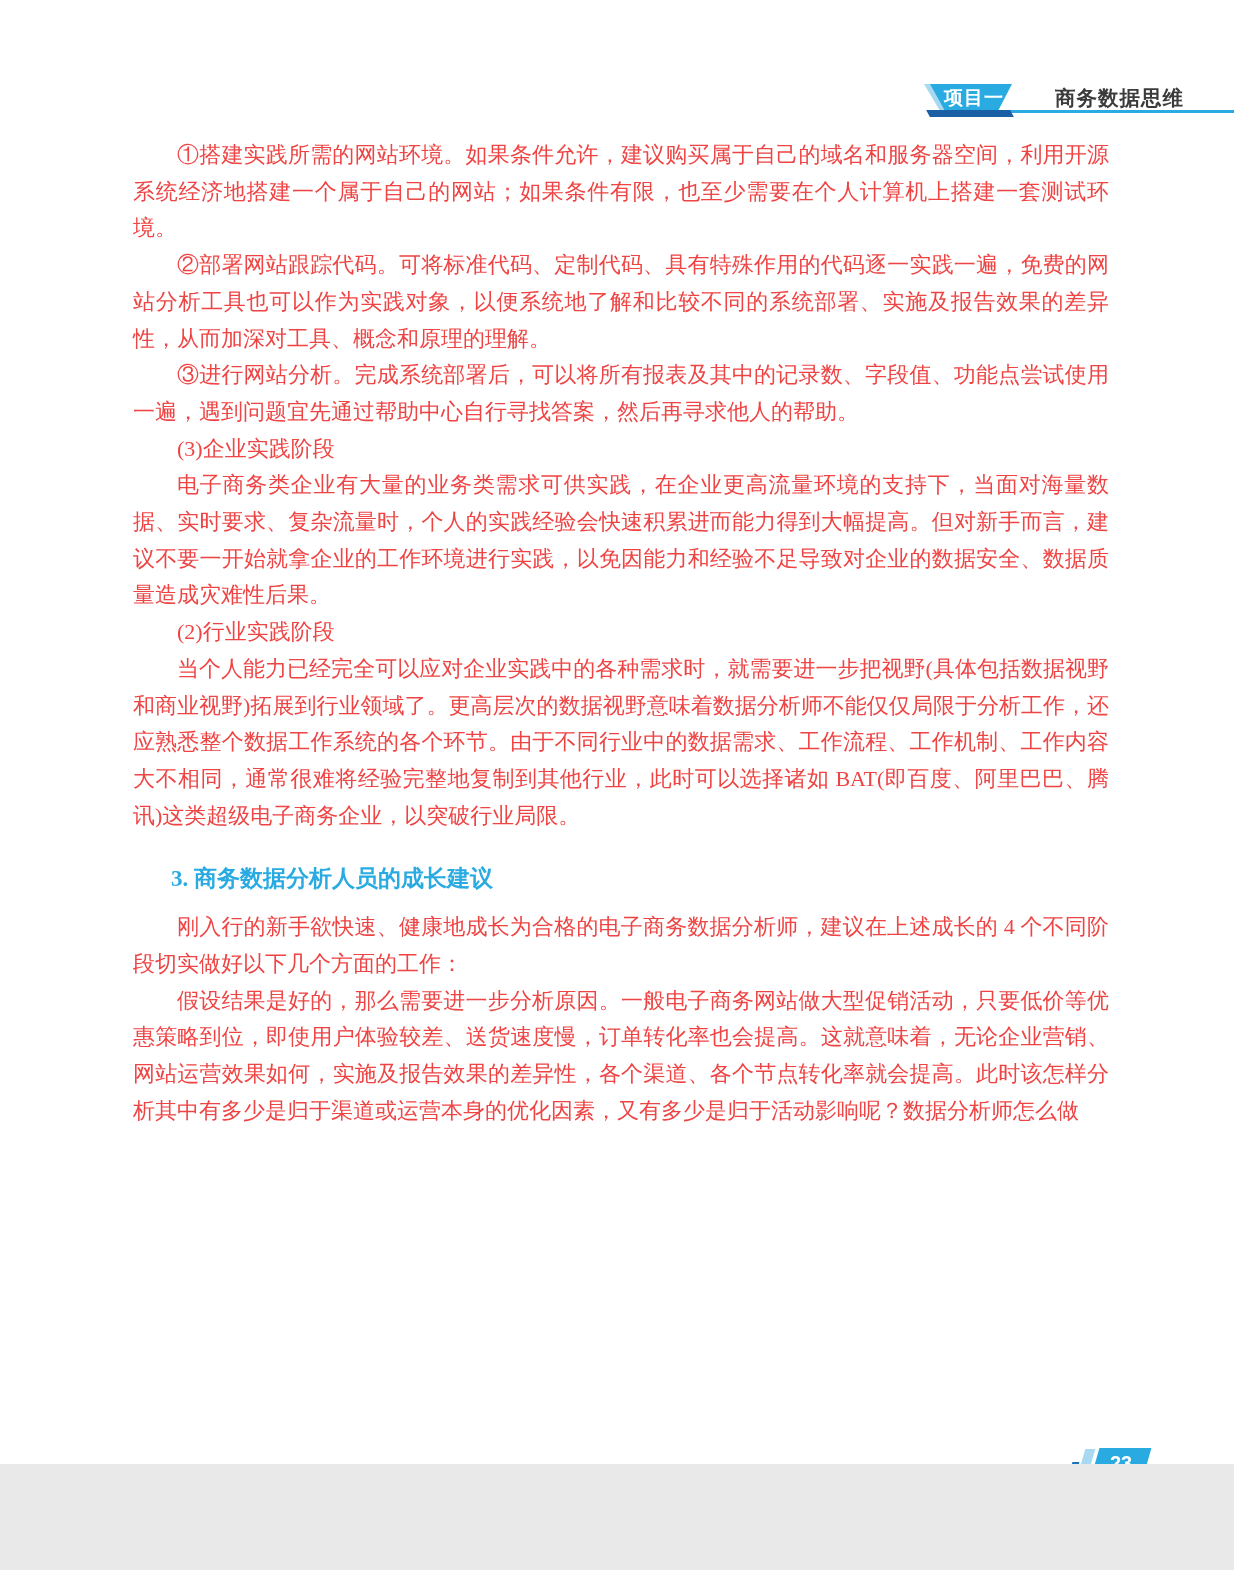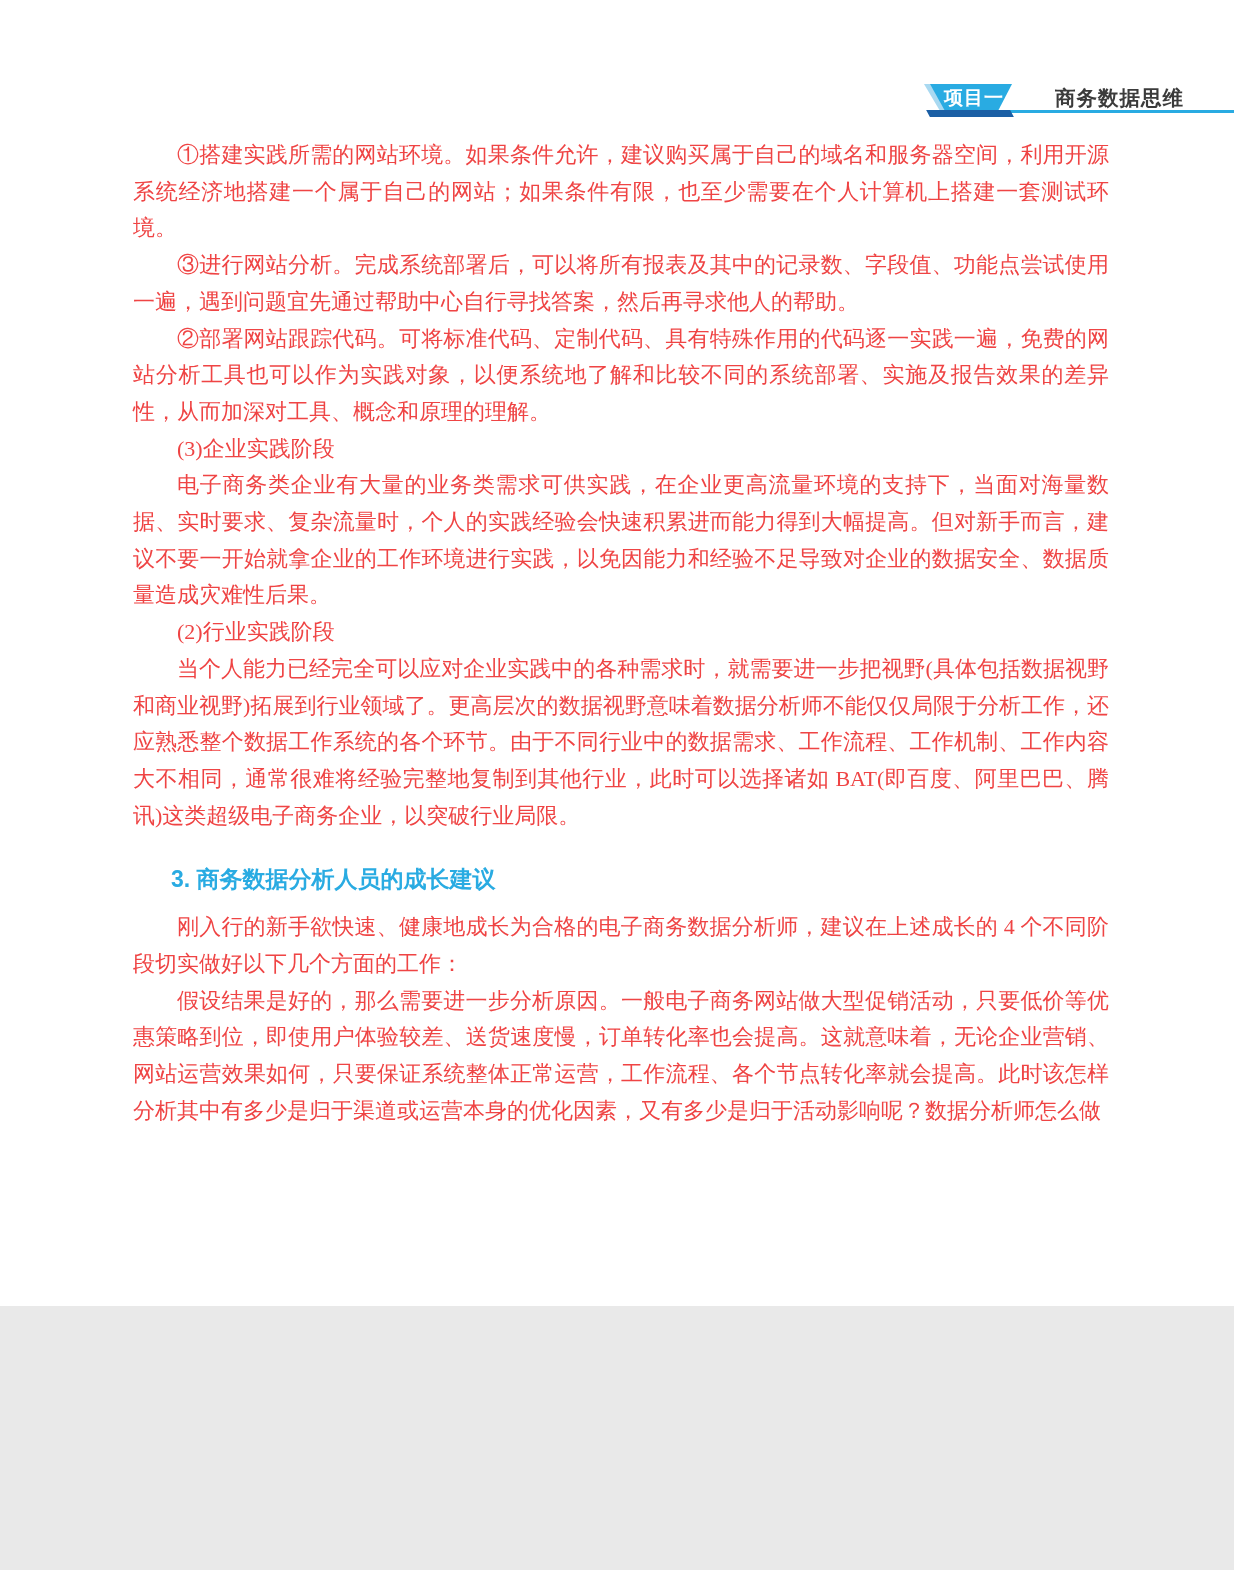--- a/index.html
+++ b/index.html
@@ -1,19 +1,19 @@
 <!DOCTYPE html>
 <html><head>
 <meta charset="utf-8">
 <style>
   html, body { margin: 0; padding: 0; background: #e9e9e9; }
   .page {
     position: relative;
     width: 1234px;
-    height: 1306px;
+    height: 1464px;
     margin: 0 auto;
     background: #ffffff;
     overflow: hidden;
     font-family: "Liberation Serif", "DejaVu Serif", serif;
   }
 
   
   .header { position: absolute; top: 84px; left: 0; right: 0; height: 40px; }
   .badge-wrap { position: absolute; left: 924px; top: 0; width: 88px; height: 27px; }
   .badge-pale {
@@ -48,21 +48,21 @@
     text-align: justify;
     text-indent: 2em;
     color: #ef4444;
     font-family: "Liberation Serif", "DejaVu Serif", serif;
   }
   .section-heading {
     margin: 31px 0 16px 0;
     padding-left: 38px;
     text-indent: 0;
     text-align: left;
-    font-family: Liberation Sans, sans-serif;
+    font-family: Liberation Serif, serif;
     font-weight: bold;
     font-size: 23px;
     line-height: 28px;
   }
 
   
   .footer-badge-group { position: absolute; left: 1066px; top: 1448px; width: 84px; height: 31px; }
   .stripe-dark  { position: absolute; left: 4px;  bottom: 0; width: 7px;  height: 17px; transform: skewX(-16deg); }
   .stripe-light { position: absolute; left: 15px; top: 1px;  width: 10px; height: 30px; transform: skewX(-16deg); }
   .page-badge {
@@ -85,29 +85,29 @@
       <div class="badge-pale" style="background: rgb(169, 217, 241);"></div>
       <div class="badge-main" style="background: rgb(41, 171, 226);">项目一</div>
     </div>
     <div class="header-title" style="color: rgb(59, 59, 59);">商务数据思维</div>
     <div class="header-rule" style="background: rgb(41, 171, 226);"></div>
     <div class="navy-bar" style="background: rgb(27, 95, 165);"></div>
   </div>
 
   <div class="content">
       <p class="para">①搭建实践所需的网站环境。如果条件允许，建议购买属于自己的域名和服务器空间，利用开源系统经济地搭建一个属于自己的网站；如果条件有限，也至少需要在个人计算机上搭建一套测试环境。</p>
+      <p class="para">②部署网站跟踪代码。可将标准代码、定制代码、具有特殊作用的代码逐一实践一遍，免费的网站分析工具也可以作为实践对象，以便系统地了解和比较不同的系统部署、实施及报告效果的差异性，从而加深对工具、概念和原理的理解。</p>
       <p class="para">③进行网站分析。完成系统部署后，可以将所有报表及其中的记录数、字段值、功能点尝试使用一遍，遇到问题宜先通过帮助中心自行寻找答案，然后再寻求他人的帮助。</p>
-      <p class="para">②部署网站跟踪代码。可将标准代码、定制代码、具有特殊作用的代码逐一实践一遍，免费的网站分析工具也可以作为实践对象，以便系统地了解和比较不同的系统部署、实施及报告效果的差异性，从而加深对工具、概念和原理的理解。</p>
       <p class="para">(3)企业实践阶段</p>
       <p class="para">电子商务类企业有大量的业务类需求可供实践，在企业更高流量环境的支持下，当面对海量数据、实时要求、复杂流量时，个人的实践经验会快速积累进而能力得到大幅提高。但对新手而言，建议不要一开始就拿企业的工作环境进行实践，以免因能力和经验不足导致对企业的数据安全、数据质量造成灾难性后果。</p>
       <p class="para">(2)行业实践阶段</p>
       <p class="para">当个人能力已经完全可以应对企业实践中的各种需求时，就需要进一步把视野(具体包括数据视野和商业视野)拓展到行业领域了。更高层次的数据视野意味着数据分析师不能仅仅局限于分析工作，还应熟悉整个数据工作系统的各个环节。由于不同行业中的数据需求、工作流程、工作机制、工作内容大不相同，通常很难将经验完整地复制到其他行业，此时可以选择诸如 BAT(即百度、阿里巴巴、腾讯)这类超级电子商务企业，以突破行业局限。</p>
       <p class="para section-heading" style="color: rgb(41, 171, 226);">3. 商务数据分析人员的成长建议</p>
       <p class="para">刚入行的新手欲快速、健康地成长为合格的电子商务数据分析师，建议在上述成长的 4 个不同阶段切实做好以下几个方面的工作：</p>
-      <p class="para">假设结果是好的，那么需要进一步分析原因。一般电子商务网站做大型促销活动，只要低价等优惠策略到位，即使用户体验较差、送货速度慢，订单转化率也会提高。这就意味着，无论企业营销、网站运营效果如何，只要保证系统整体正常运营，工作流程、各个节点转化率就会提高。此时该怎样分析其中有多少是归于渠道或运营本身的优化因素，又有多少是归于活动影响呢？数据分析师怎么做</p>
+      <p class="para">假设结果是好的，那么需要进一步分析原因。一般电子商务网站做大型促销活动，只要低价等优惠策略到位，即使用户体验较差、送货速度慢，订单转化率也会提高。这就意味着，无论企业营销、网站运营效果如何，实施及报告效果的差异性，各个渠道、各个节点转化率就会提高。此时该怎样分析其中有多少是归于渠道或运营本身的优化因素，又有多少是归于活动影响呢？数据分析师怎么做</p>
     </div>
 
   <div class="footer-badge-group">
     <div class="stripe-dark" style="background: rgb(27, 116, 188);"></div>
     <div class="stripe-light" style="background: rgb(169, 217, 241);"></div>
     <div class="page-badge" style="background: rgb(41, 171, 226);">
       <span>23</span>
     </div>
   </div>
 

